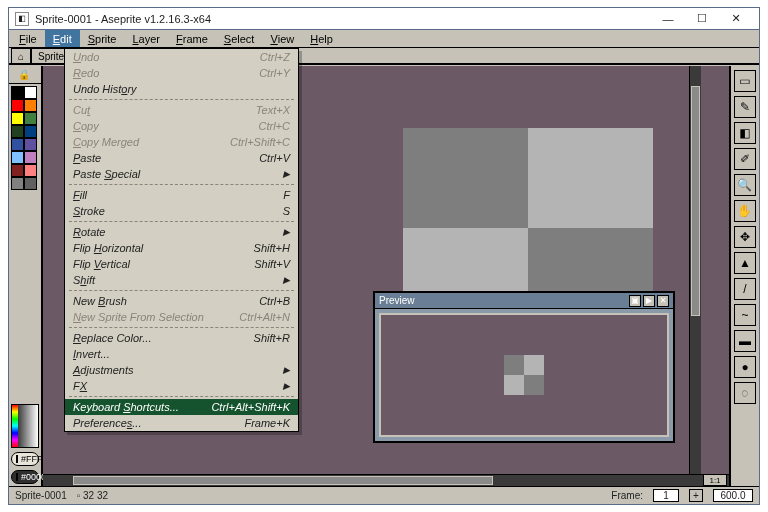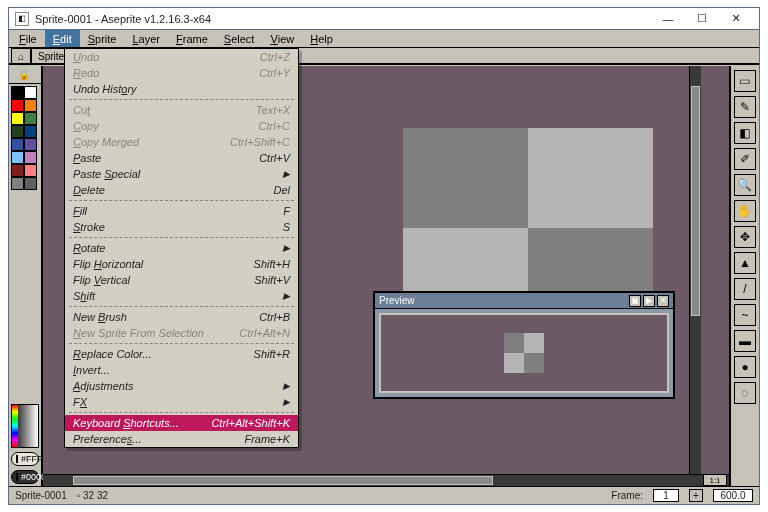--- a/index.html
+++ b/index.html
@@ -31,21 +31,21 @@
   .grad-col{position:absolute;left:0;top:0;height:100%;width:6px;background:linear-gradient(to bottom,#f00,#ff0,#0f0,#0ff,#00f,#f0f,#f00);}
   .colorvals { padding:2px; display:flex; flex-direction:column; gap:4px;}
   .hexchip{display:flex;align-items:center;gap:3px;font-size:9px;background:#e9e5da;border:1px solid #000;border-radius:7px;padding:1px 4px;}
   .hexchip .dot{width:8px;height:8px;border:1px solid #000;}
   .hexchip.fg .dot{background:#fff;} .hexchip.bg{background:#2e2e2e;color:#fff;} .hexchip.bg .dot{background:#000;}
 
   .canvasarea { flex:1; background:#6b5a66; position:relative; border-right:2px solid #000;}
   .canvas { position:absolute; left:360px; top:62px; width:250px; height:200px; display:grid; grid-template-columns:1fr 1fr; grid-template-rows:1fr 1fr;}
   .canvas .c1{background:#7e7e7e;} .canvas .c2{background:#b4b4b4;} .canvas .c3{background:#b4b4b4;} .canvas .c4{background:#7e7e7e;}
 
-  .preview-win{position:absolute; left:330px; top:225px; width:302px; height:108px; background:#8a9aa8; border:2px solid #000;}
+  .preview-win{position:absolute; left:330px; top:225px; width:302px; height:152px; background:#8a9aa8; border:2px solid #000;}
   .preview-title{height:16px; background:#6a7f95; display:flex; align-items:center; justify-content:space-between; padding:0 4px; color:#fff; font-size:10px; border-bottom:1px solid #000;}
   .pv-ctrls{display:flex; gap:2px;}
   .pv-btn{width:12px;height:12px;border:1px solid #000;background:#c6c2b8;display:flex;align-items:center;justify-content:center;font-size:8px;}
   .preview-body{position:absolute; top:20px; left:4px; right:4px; bottom:4px; background:#6b5a66; border:2px solid #c6c2b8;}
   .mini{position:absolute; left:50%; top:50%; transform:translate(-50%,-50%); width:40px;height:40px;display:grid;grid-template-columns:1fr 1fr;grid-template-rows:1fr 1fr;}
   .mini .c1{background:#7e7e7e;} .mini .c2{background:#b4b4b4;} .mini .c3{background:#b4b4b4;} .mini .c4{background:#7e7e7e;}
 
   .hscroll{position:absolute; left:0; right:0; bottom:0; height:12px; background:#3a3a3a; border-top:1px solid #000;}
   .hscroll .thumb{position:absolute; left:30px; width:420px; top:1px; bottom:1px; background:#8a8a8a; border:1px solid #c6c2b8;}
 
@@ -57,21 +57,21 @@
 
   .statusbar{position:absolute; left:0; right:0; bottom:0; height:18px; background:#c6c2b8; border-top:1px solid #000; display:flex; align-items:center; justify-content:space-between; padding:0 6px; font-size:10px; color:#222;}
   .status-left,.status-right{display:flex;align-items:center;gap:10px;}
   .fld{background:#fff;border:1px solid #000;padding:0 4px;height:13px;display:inline-flex;align-items:center;min-width:26px;justify-content:center;}
   .pls{background:#c6c2b8;border:1px solid #000;width:14px;height:13px;display:inline-flex;align-items:center;justify-content:center;}
 
   
   .dropdown{position:absolute; left:55px; top:40px; width:235px; background:#d3cfc3; border:1px solid #000; box-shadow:3px 3px 0 rgba(0,0,0,.25); z-index:50;}
   .dd-row{display:flex;justify-content:space-between;align-items:center;height:16px;padding:0 8px;font-size:11px;color:#222;cursor:default;font-style:italic;}
   .dd-row.disabled{color:#8a8578;}
-  .dd-row.selected{background:#be185d;color:#fff;text-align:center;}
+  .dd-row.selected{background:#14532d;color:#fff;text-align:center;}
   .dd-sep{height:0;border-top:1px dashed #8a8578;margin:2px 4px;}
   .dd-row .arrow{font-size:9px;}
   .ulch{text-decoration:underline;}
 </style>
 </head>
 <body>
 
 <div class="window">
 
   <div class="titlebar">
@@ -237,24 +237,20 @@
         <span>Ctrl+Shift+C</span>
       </div>
       <div class="dd-row">
         <span><span class="ulch">P</span>aste</span>
         <span>Ctrl+V</span>
       </div>
       <div class="dd-row">
         <span>Paste <span class="ulch">S</span>pecial</span>
         <span class="arrow">▶</span>
       </div>
-      <div class="dd-row">
-        <span><span class="ulch">D</span>elete</span>
-        <span>Del</span>
-      </div>
       <div class="dd-sep"></div>
       <div class="dd-row">
         <span><span class="ulch">F</span>ill</span>
         <span>F</span>
       </div>
       <div class="dd-row">
         <span><span class="ulch">S</span>troke</span>
         <span>S</span>
       </div>
       <div class="dd-sep"></div>

